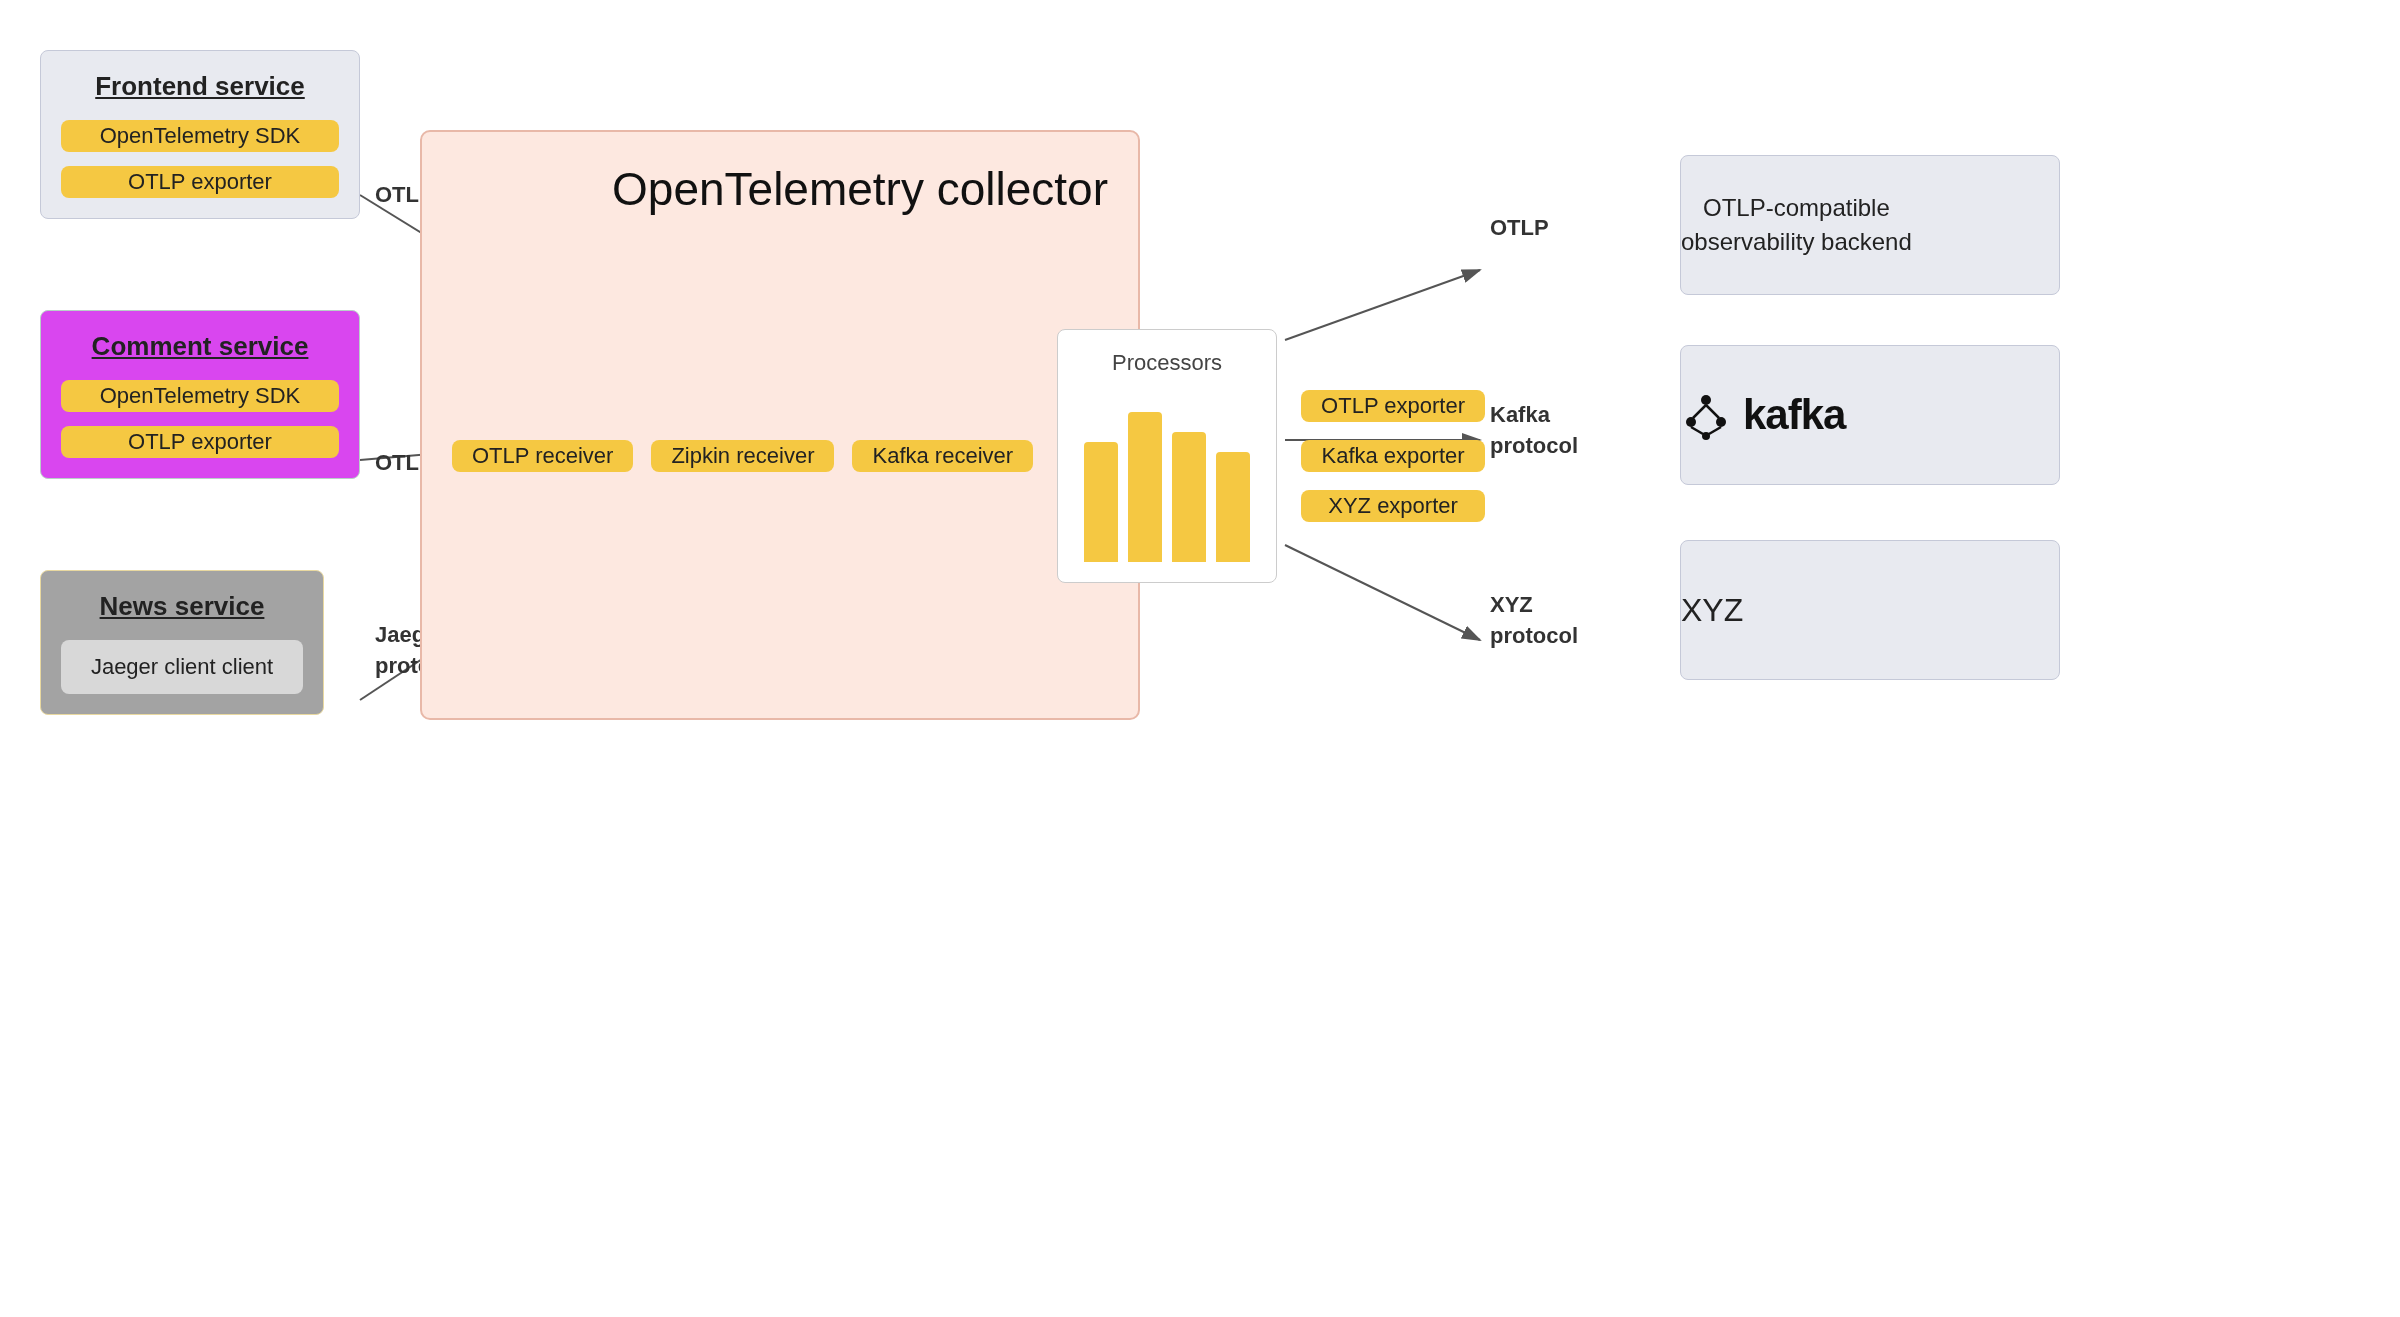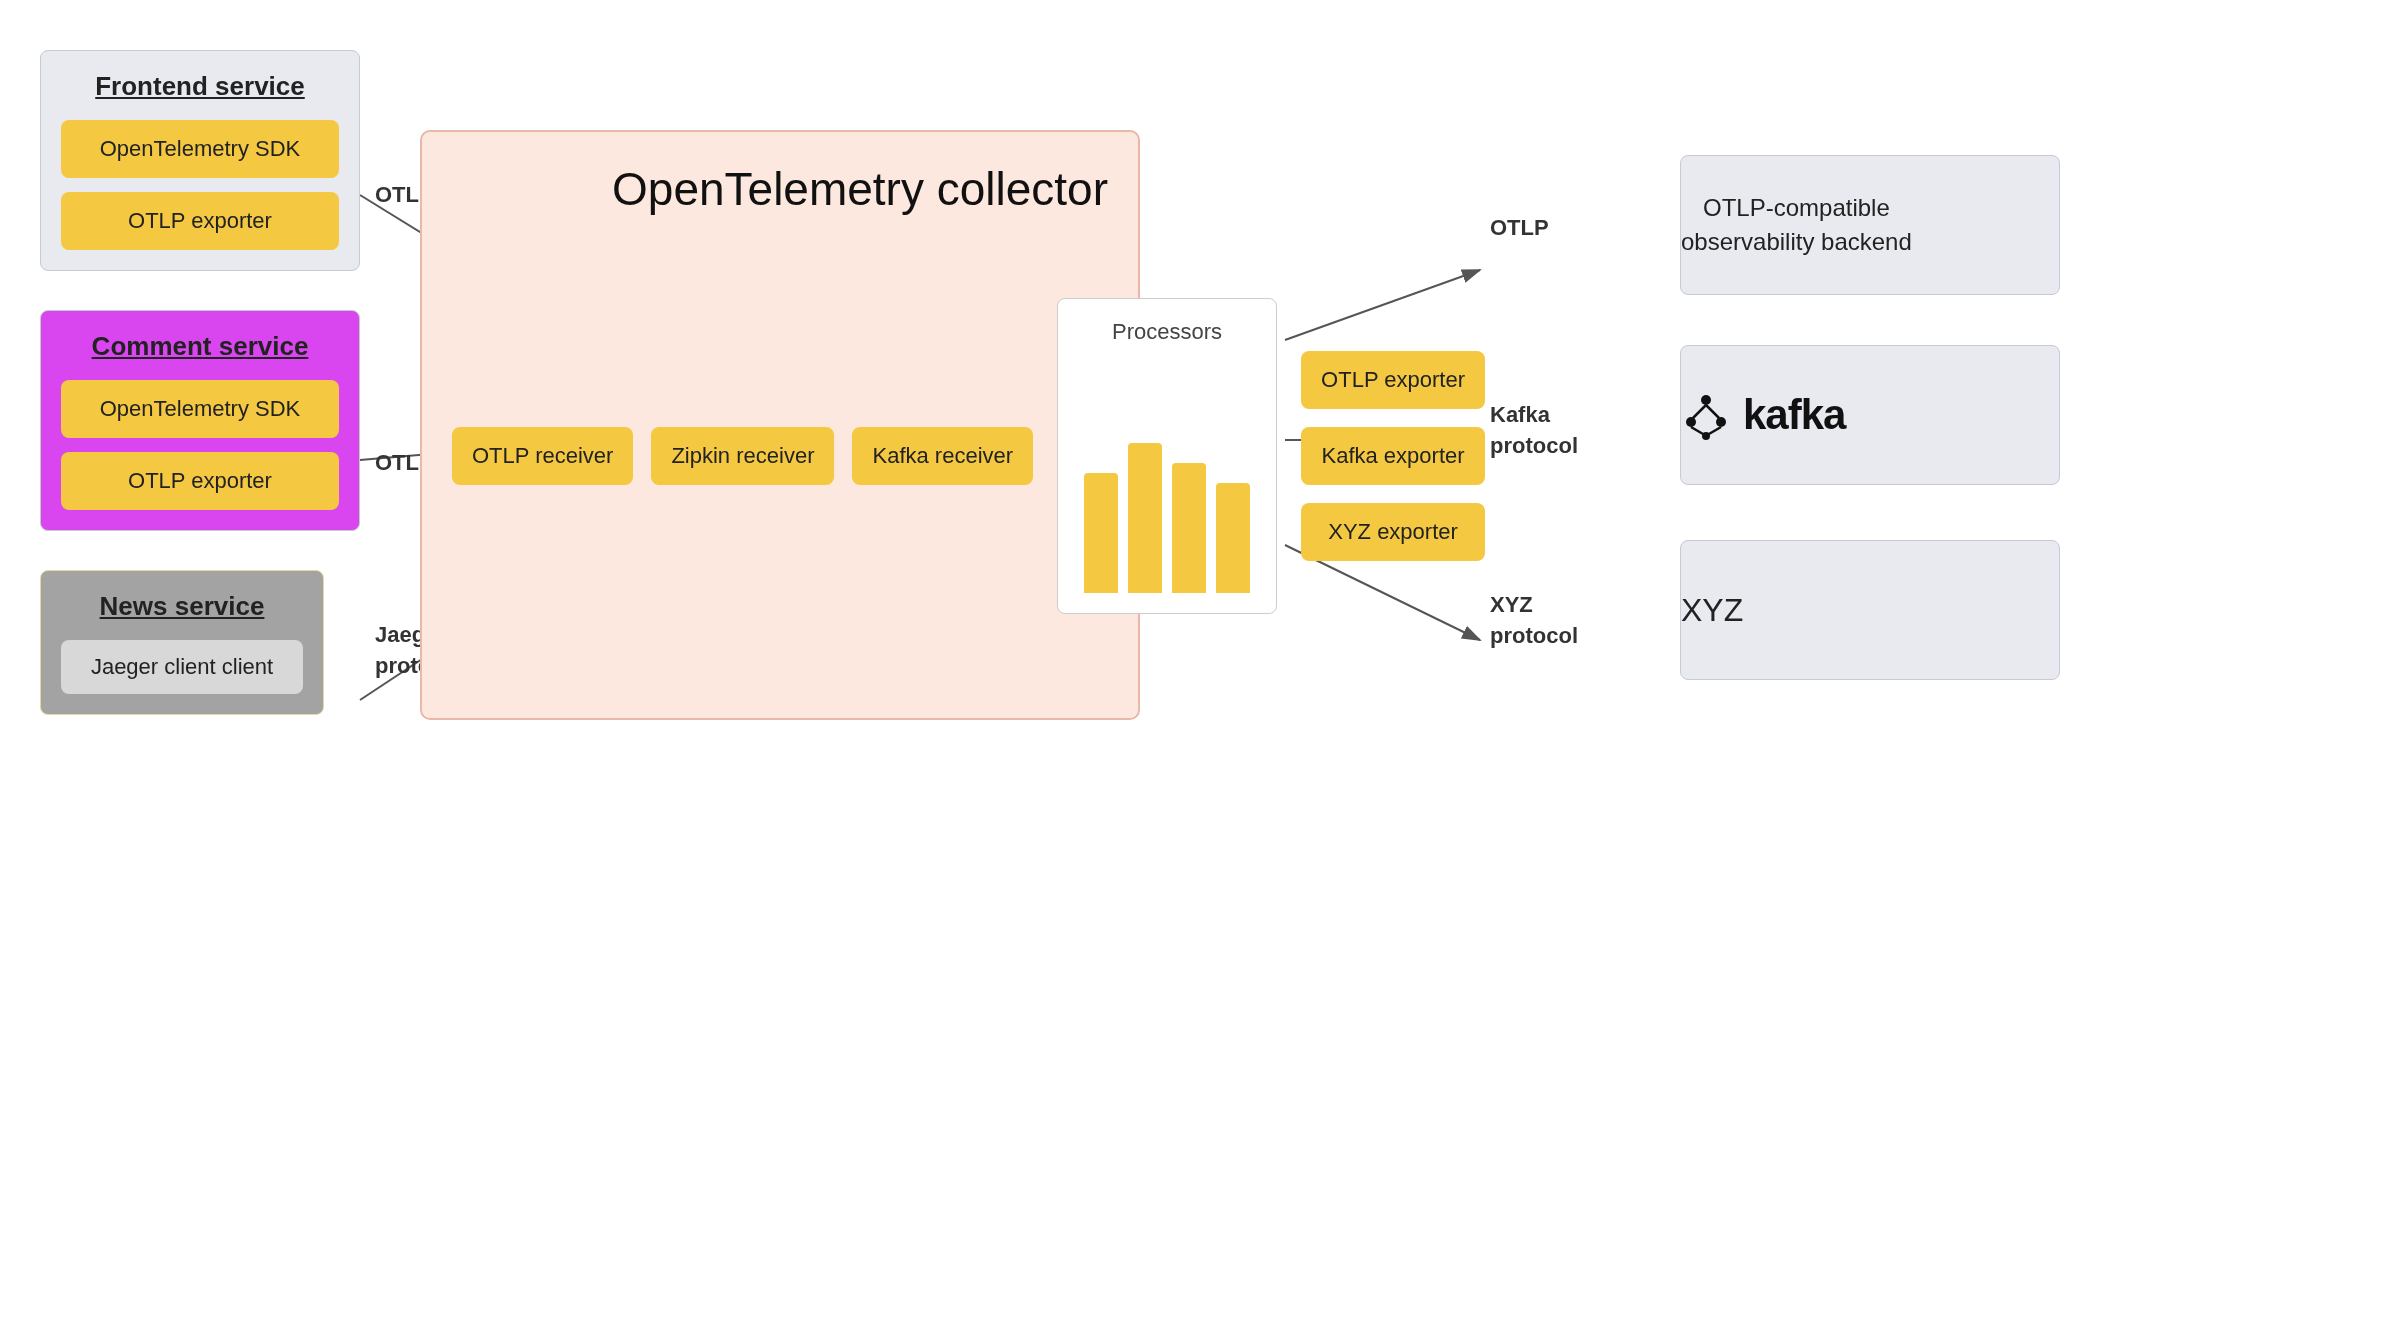--- a/index.html
+++ b/index.html
@@ -33,21 +33,21 @@
       font-size: 26px;
       color: #222;
       text-align: center;
       margin-bottom: 4px;
       text-decoration: underline;
     }
 
     .sdk-pill {
       background: #F5C842;
       border-radius: 8px;
-      padding: 16px 20px;
+      padding: 3px 20px;
       font-size: 22px;
       font-weight: 500;
       color: #222;
       text-align: center;
     }
 
     .gray-pill {
       background: #d8d8d8;
       border-radius: 8px;
       padding: 14px 20px;
@@ -117,21 +117,21 @@
       flex-direction: row;
       gap: 18px;
       flex: 0 0 auto;
     }
 
     .processors-box {
       background: #fff;
       border: 1.5px solid #ccc;
       border-radius: 8px;
       width: 220px;
-      height: 316px;
+      height: 254px;
       display: flex;
       flex-direction: column;
       align-items: center;
       justify-content: space-between;
       padding: 20px 10px;
       flex: 0 0 auto;
     }
 
     .processors-label {
       font-size: 22px;

